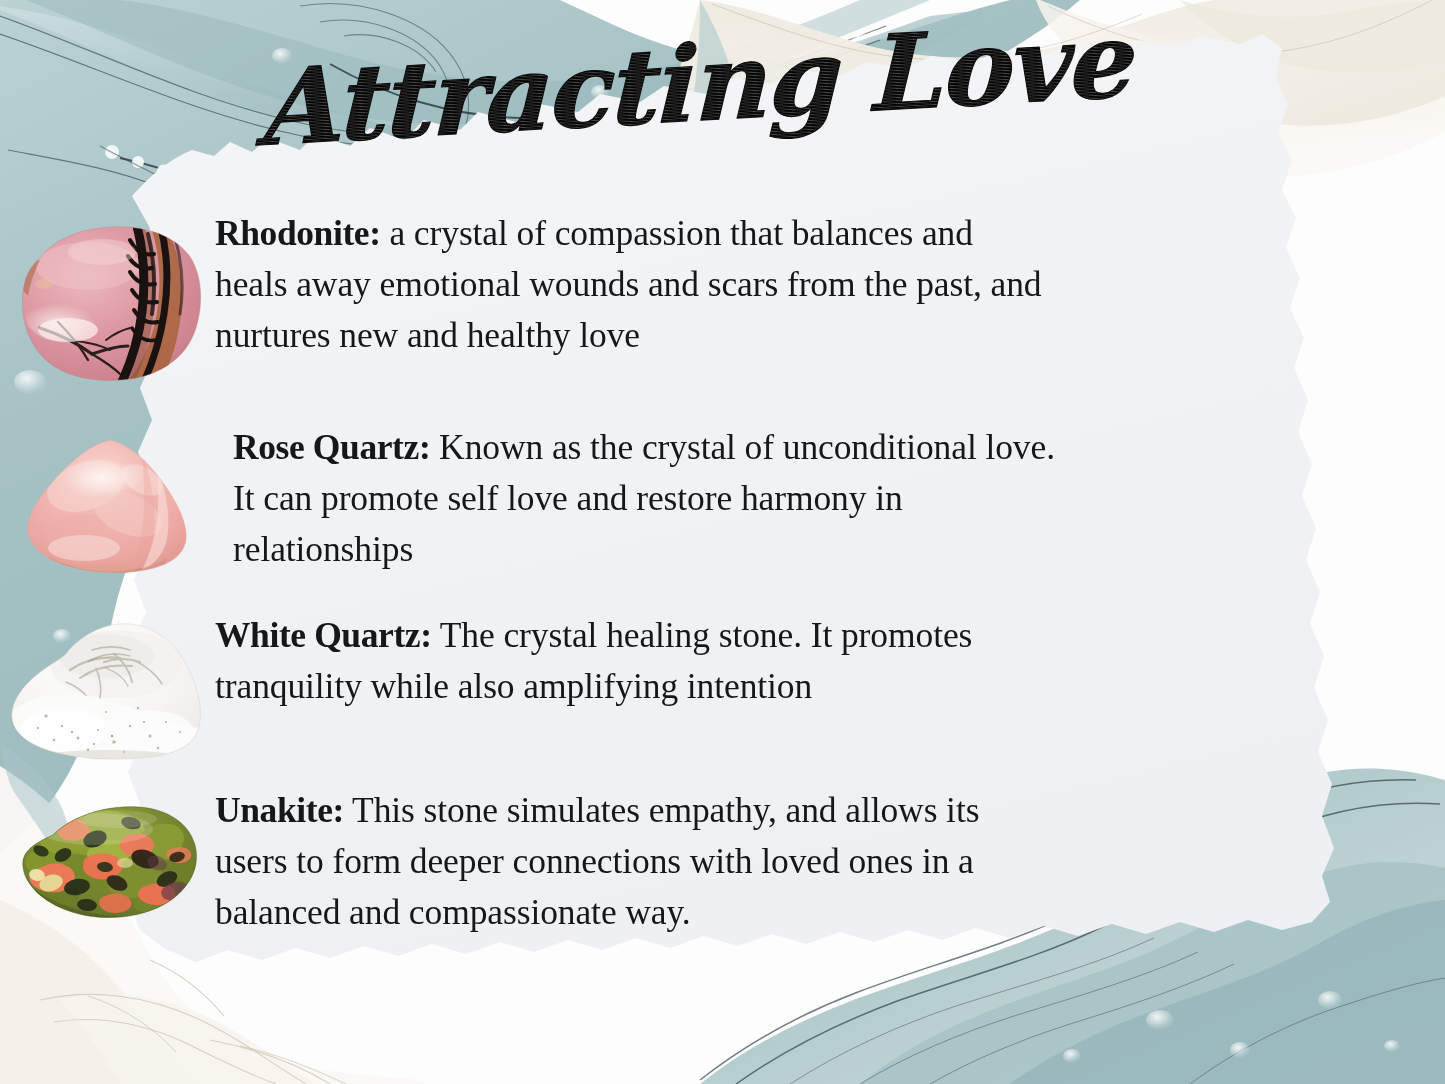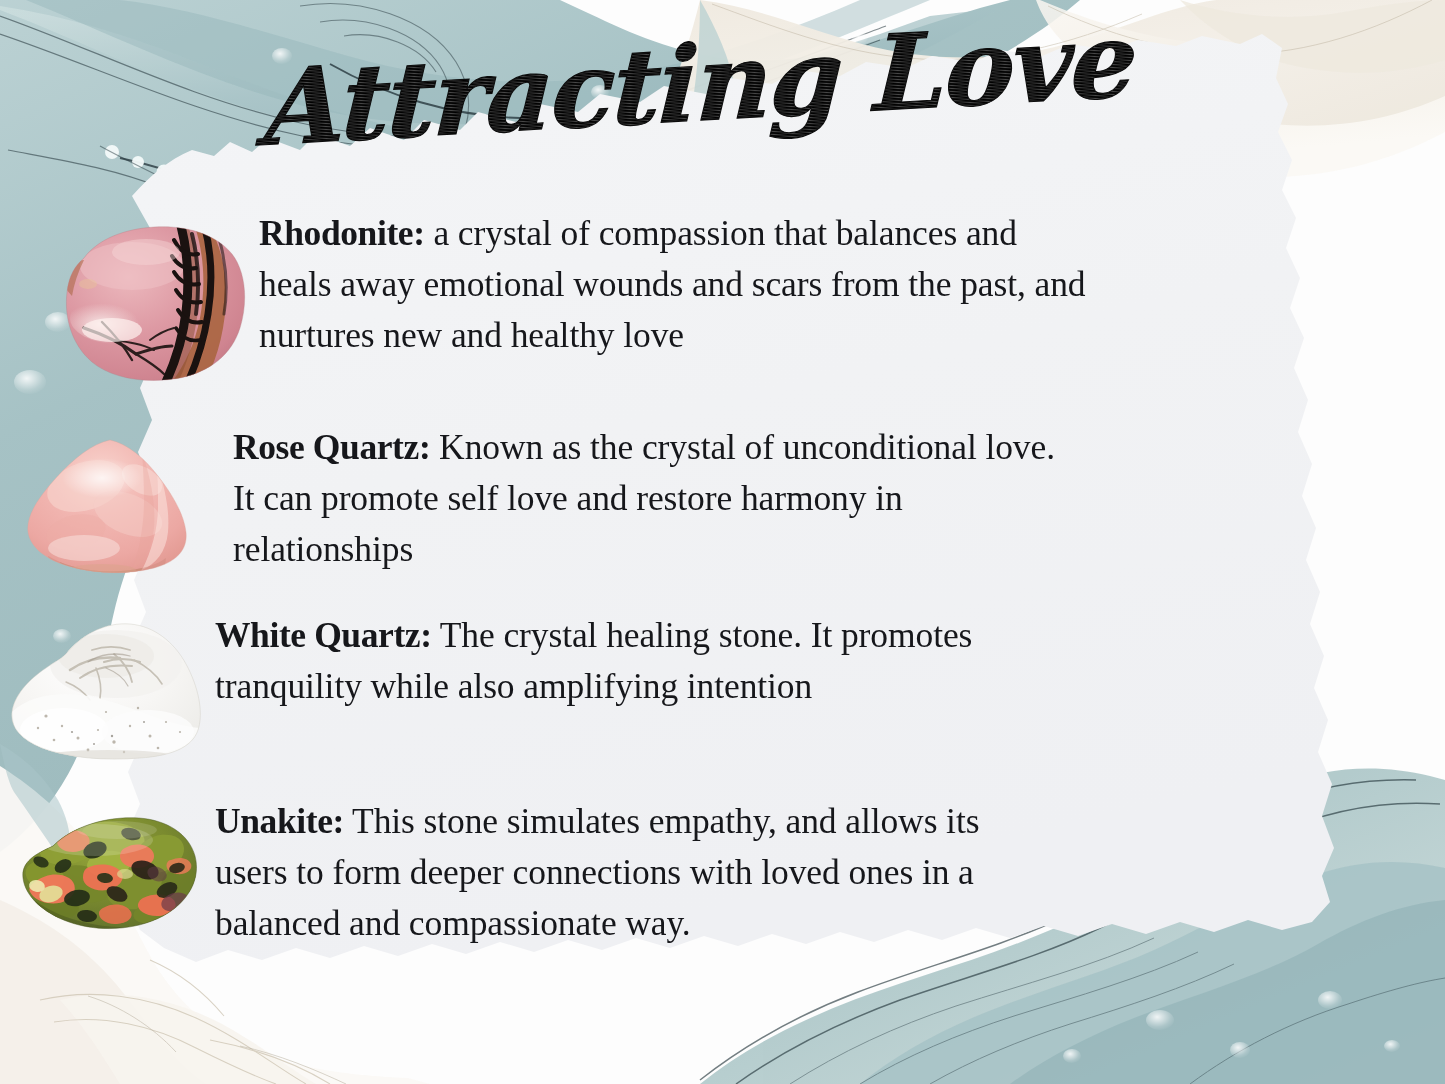--- a/index.html
+++ b/index.html
@@ -68,33 +68,33 @@
     line-height:51px;
     letter-spacing:-0.1px;
     -webkit-font-smoothing:antialiased;
   }
   .entry-text b {
     font-weight:700;
     letter-spacing:-0.4px;
   }
 
   
-  .e0 { margin-top:0px;padding-left:44px; }
+  .e0 { margin-top:0px; }
   .e0 .entry-stone { padding-top:14px; }
   .e0 .entry-text  { max-width:860px; }
 
   .e1 { margin-top:38px;gap:18px; }
   .e1 .entry-stone { padding-top:14px; }
   .e1 .entry-text  { max-width:880px; }
 
   .e2 { margin-top:32px; }
   .e2 .entry-stone { padding-top:6px; }
   .e2 .entry-text  { max-width:790px; }
 
-  .e3 { margin-top:28px; }
+  .e3 { margin-top:17px; }
   .e3 .entry-stone { padding-top:16px; }
   .e3 .entry-text  { max-width:870px; }
 </style>
 </head>
 <body>
 
 <div id="stage">
 
   <div class="bg-layer">
     <svg viewBox="0 0 1445 1084" xmlns="http://www.w3.org/2000/svg" preserveAspectRatio="none">

